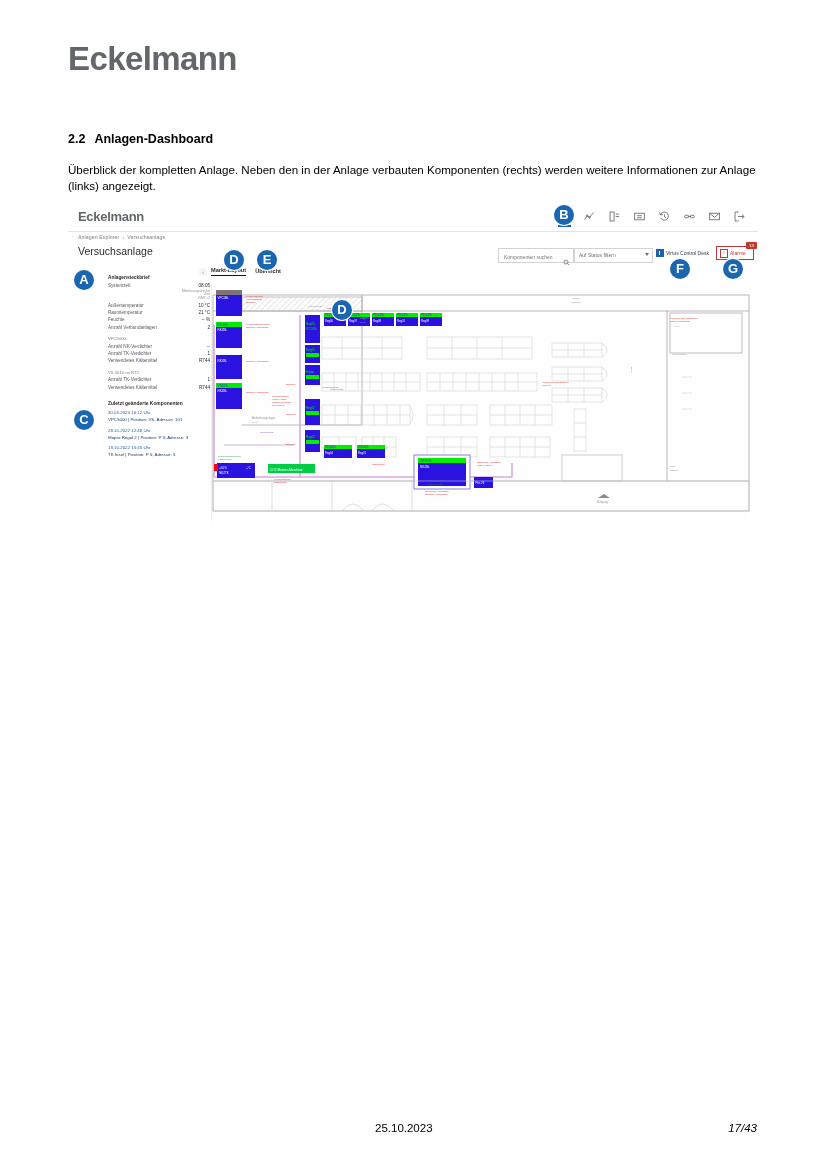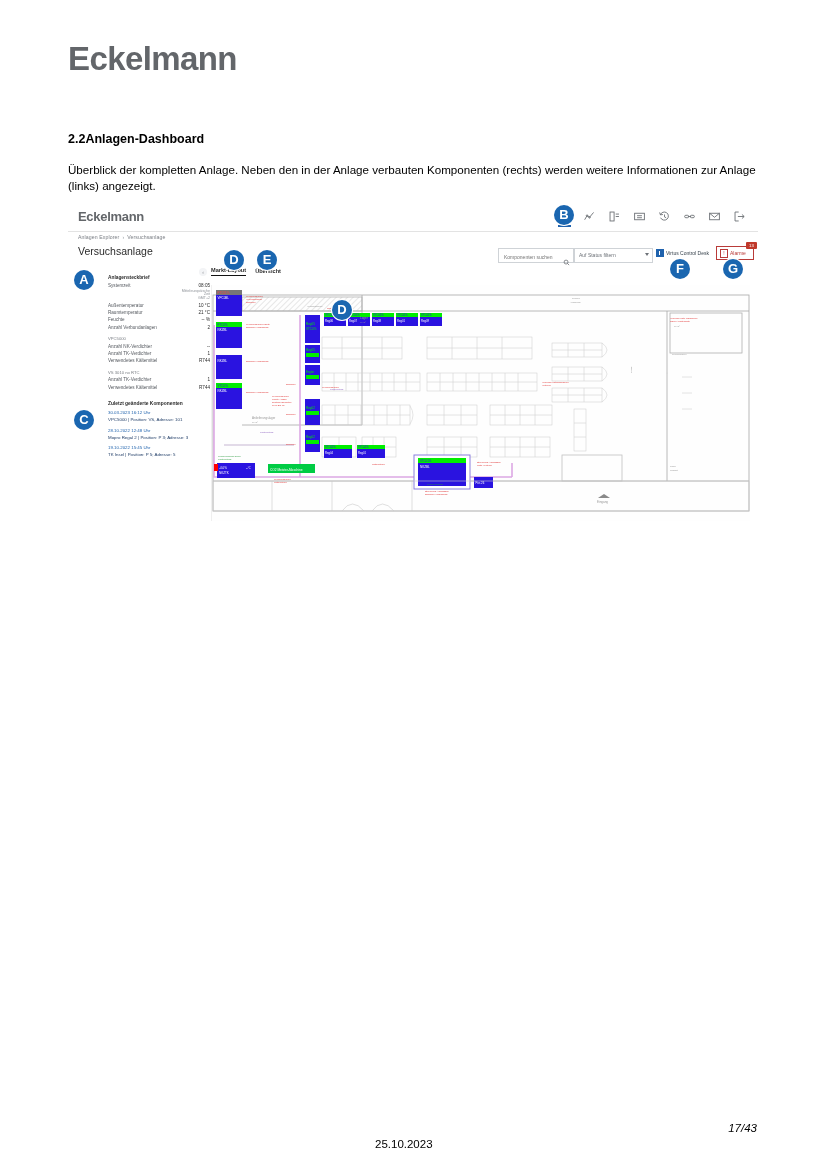--- a/index.html
+++ b/index.html
@@ -24,35 +24,34 @@
     letter-spacing: -0.6px;
     font-family: "Liberation Sans", sans-serif;
   }
   .page-heading {
     position: absolute;
     left: 68px; top: 132px;
     font-size: 12.5px;
     font-weight: bold;
     color: #000;
   }
-  .page-heading .num { }
+  .page-heading .num { margin-right: 9px; }
   .page-body {
     position: absolute;
     left: 68px; top: 162px;
     width: 690px;
     font-size: 11.6px;
     line-height: 1.42;
     color: #000;
   }
   .page-footer-date {
     position: absolute;
     left: 375px; top: 1122px;
     font-size: 11.5px;
     color: #000;
-    margin-top: 16px;
   }
   .page-footer-page {
     position: absolute;
     right: 70px; top: 1122px;
     font-size: 11.5px;
     color: #000;
     font-style: italic;
   }
 
   

